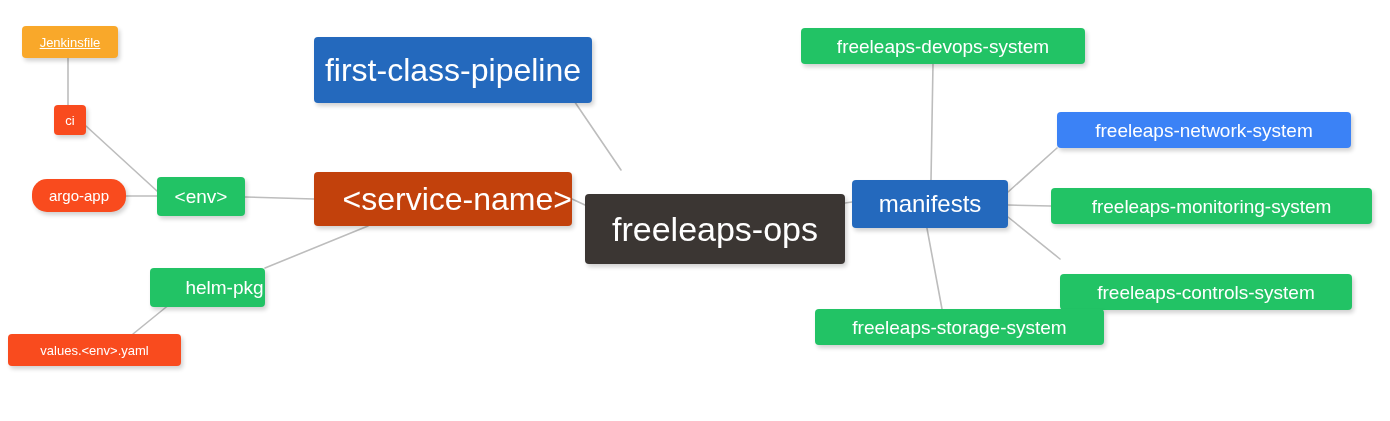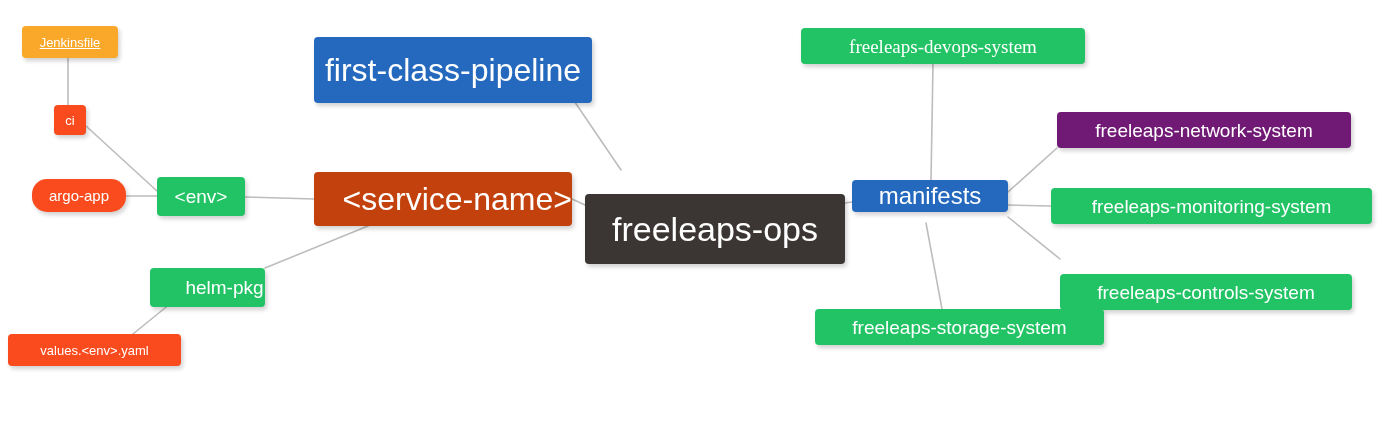--- a/index.html
+++ b/index.html
@@ -77,45 +77,45 @@
   <div id="node-layer">
       <div class="node lvl-root" style="left: 585px; top: 170px; width: 260px; height: 70px; background: rgb(59, 54, 51);">
         <span class="node-label">freeleaps-ops</span>
       </div>
       <div class="node lvl-one" style="left: 314px; top: 172px; width: 258px; height: 54px; background: #c2410c; justify-content: flex-end;">
         <span class="node-label">&lt;service-name&gt;</span>
       </div>
       <div class="node lvl-one" style="left: 314px; top: 37px; width: 278px; height: 66px; background: rgb(36, 105, 189);">
         <span class="node-label">first-class-pipeline</span>
       </div>
-      <div class="node lvl-two" style="left: 852px; top: 180px; width: 156px; height: 32px; background: rgb(36, 105, 189);">
+      <div class="node lvl-two" style="left: 852px; top: 180px; width: 156px; height: 48px; background: rgb(36, 105, 189);">
         <span class="node-label">manifests</span>
       </div>
       <div class="node lvl-three" style="left: 157px; top: 177px; width: 88px; height: 39px; background: rgb(34, 195, 101);">
         <span class="node-label">&lt;env&gt;</span>
       </div>
       <div class="node lvl-three" style="left: 150px; top: 268px; width: 115px; height: 39px; background: rgb(34, 195, 101); padding-left: 34px;">
         <span class="node-label">helm-pkg</span>
       </div>
       <div class="node lvl-five" style="left: 54px; top: 105px; width: 32px; height: 30px; background: rgb(249, 75, 30);">
         <span class="node-label">ci</span>
       </div>
       <div class="node lvl-five" style="left: 22px; top: 26px; width: 96px; height: 32px; background: rgb(249, 168, 42); text-decoration: underline;">
         <span class="node-label">Jenkinsfile</span>
       </div>
       <div class="node lvl-four" style="left: 32px; top: 179px; width: 94px; height: 33px; background: rgb(249, 75, 30);">
         <span class="node-label">argo-app</span>
       </div>
       <div class="node lvl-five" style="left: 8px; top: 334px; width: 173px; height: 32px; background: rgb(249, 75, 30);">
         <span class="node-label">values.&lt;env&gt;.yaml</span>
       </div>
-      <div class="node lvl-three" style="left: 801px; top: 28px; width: 284px; height: 36px; background: rgb(34, 195, 101); font-family: Liberation Serif, serif;">
+      <div class="node lvl-three" style="left: 801px; top: 28px; width: 284px; height: 36px; background: rgb(34, 195, 101);">
         <span class="node-label">freeleaps-devops-system</span>
       </div>
-      <div class="node lvl-three" style="left: 1057px; top: 112px; width: 294px; height: 36px; background: #701a75;">
+      <div class="node lvl-three" style="left: 1057px; top: 112px; width: 294px; height: 36px; background: #3b82f6;">
         <span class="node-label">freeleaps-network-system</span>
       </div>
       <div class="node lvl-three" style="left: 1051px; top: 188px; width: 321px; height: 36px; background: rgb(34, 195, 101);">
         <span class="node-label">freeleaps-monitoring-system</span>
       </div>
       <div class="node lvl-three" style="left: 1060px; top: 274px; width: 292px; height: 36px; background: rgb(34, 195, 101);">
         <span class="node-label">freeleaps-controls-system</span>
       </div>
       <div class="node lvl-three" style="left: 815px; top: 309px; width: 289px; height: 36px; background: rgb(34, 195, 101);">
         <span class="node-label">freeleaps-storage-system</span>

